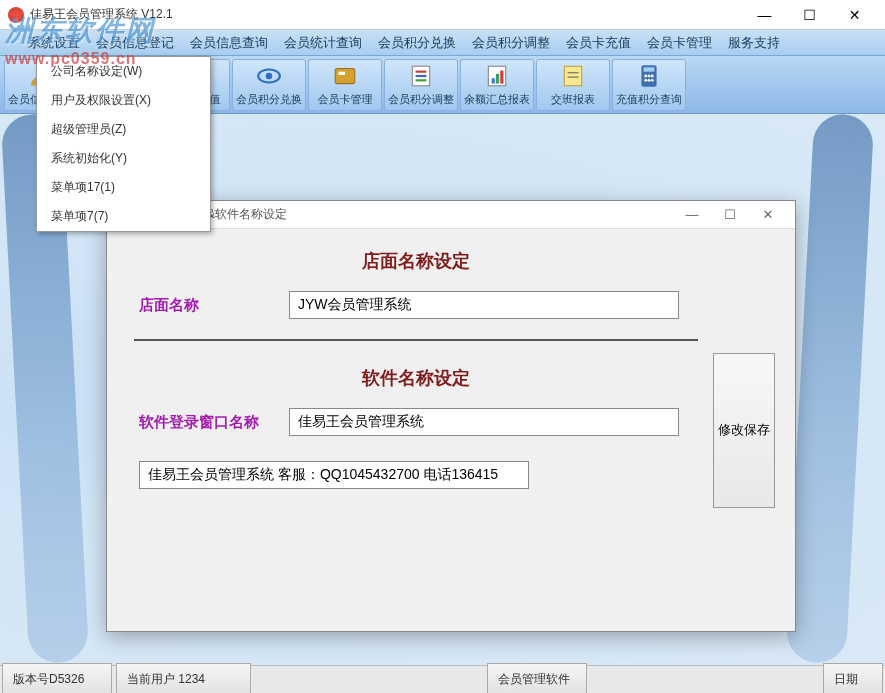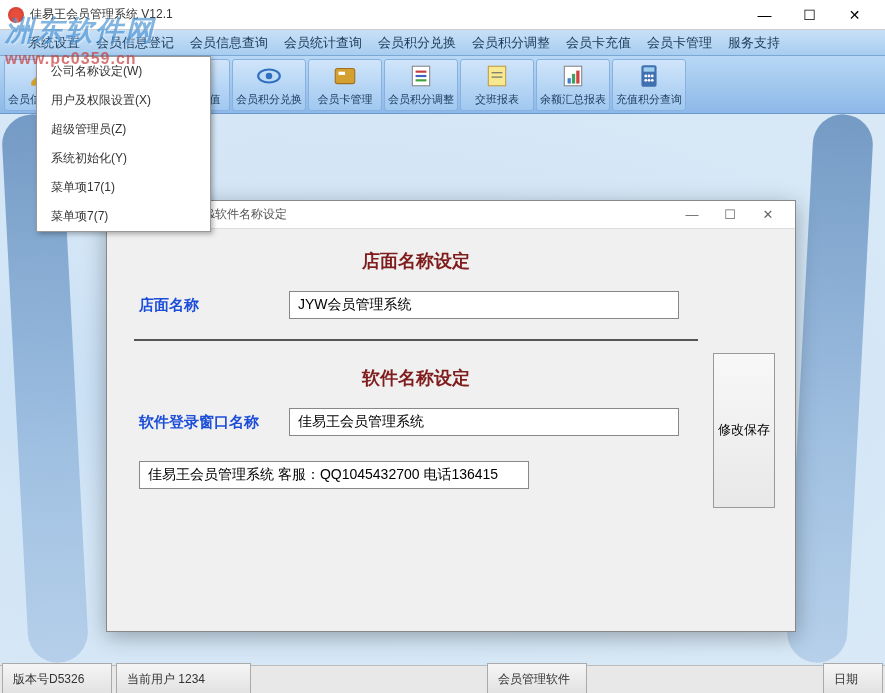--- a/index.html
+++ b/index.html
@@ -39,21 +39,21 @@
     .dialog-title { font-size: 12px; color: #555; flex: 1; }
     .dialog-controls { display: flex; }
     .dialog-ctrl { width: 38px; height: 26px; display: flex; align-items: center; justify-content: center; font-size: 13px; color: #666; cursor: pointer; }
     
     .dialog-body { display: flex; height: calc(100% - 28px); padding: 12px; }
     .dialog-left { flex: 1; }
     .dialog-right { width: 70px; display: flex; align-items: center; justify-content: flex-start; }
     
     .section-title { font-size: 18px; font-weight: bold; color: #7f1d1d; text-align: center; margin: 8px 0 18px; }
     .form-row { display: flex; align-items: center; margin: 0 20px 15px; }
-    .form-label { font-size: 15px; font-weight: bold; color: #1d4ed8; width: 150px; }
+    .form-label { font-size: 15px; font-weight: bold; color: #a21caf; width: 150px; }
     .form-input { flex: 1; max-width: 390px; height: 28px; border: 1px solid #888; padding: 3px 8px; font-size: 14px; background: #fff; }
     
     .divider { margin: 20px 15px 25px; border: none; border-top: 2px solid #555; }
     
     .save-btn { width: 62px; height: 155px; background: linear-gradient(to bottom, #f8f8f8, #e8e8e8); border: 1px solid #999; cursor: pointer; font-size: 13px; display: flex; align-items: center; justify-content: center; writing-mode: horizontal-tb; }
     
     .statusbar { position: absolute; bottom: 0; left: 0; right: 0; height: 28px; background: #e8e8e8; border-top: 1px solid #bbb; display: flex; align-items: center; }
     .status-cell { height: 24px; border: 1px solid #aaa; background: linear-gradient(to bottom, #f5f5f5, #e0e0e0); margin: 0 2px; padding: 16px 10px; display: flex; align-items: center; font-size: 12px; color: #333; }
     .status-spacer { flex: 1; }
   </style>
@@ -141,37 +141,37 @@
             <line x1="7" y1="8" x2="17" y2="8" stroke="#c04040" stroke-width="2"></line>
             <line x1="7" y1="12" x2="17" y2="12" stroke="#4060c0" stroke-width="2"></line>
             <line x1="7" y1="16" x2="17" y2="16" stroke="#40a040" stroke-width="2"></line>
           </svg>
         </div>
       <div class="tool-label">会员积分调整</div>
     </div>
     <div class="tool-btn">
       <div class="tool-icon">
           <svg width="26" height="26" viewBox="0 0 24 24">
-            <rect x="4" y="3" width="16" height="18" fill="#f8e890" stroke="#c0a040"></rect>
-            <line x1="7" y1="9" x2="17" y2="9" stroke="#666"></line>
-            <line x1="7" y1="13" x2="17" y2="13" stroke="#666"></line>
-          </svg>
-        </div>
-      <div class="tool-label">交班报表</div>
-    </div>
-    <div class="tool-btn">
-      <div class="tool-icon">
-          <svg width="26" height="26" viewBox="0 0 24 24">
             <rect x="4" y="3" width="16" height="18" fill="#fff" stroke="#888"></rect>
             <rect x="7" y="14" width="3" height="5" fill="#4080d0"></rect>
             <rect x="11" y="10" width="3" height="9" fill="#40a060"></rect>
             <rect x="15" y="7" width="3" height="12" fill="#d04040"></rect>
           </svg>
         </div>
       <div class="tool-label">余额汇总报表</div>
+    </div>
+    <div class="tool-btn">
+      <div class="tool-icon">
+          <svg width="26" height="26" viewBox="0 0 24 24">
+            <rect x="4" y="3" width="16" height="18" fill="#f8e890" stroke="#c0a040"></rect>
+            <line x1="7" y1="9" x2="17" y2="9" stroke="#666"></line>
+            <line x1="7" y1="13" x2="17" y2="13" stroke="#666"></line>
+          </svg>
+        </div>
+      <div class="tool-label">交班报表</div>
     </div>
     <div class="tool-btn">
       <div class="tool-icon">
           <svg width="26" height="26" viewBox="0 0 24 24">
             <rect x="5" y="2" width="14" height="20" rx="2" fill="#4070b0"></rect>
             <rect x="7" y="4" width="10" height="4" fill="#a0d0f0"></rect>
             <circle cx="9" cy="12" r="1.3" fill="#fff"></circle>
             <circle cx="12" cy="12" r="1.3" fill="#fff"></circle>
             <circle cx="15" cy="12" r="1.3" fill="#fff"></circle>
             <circle cx="9" cy="16" r="1.3" fill="#fff"></circle>

